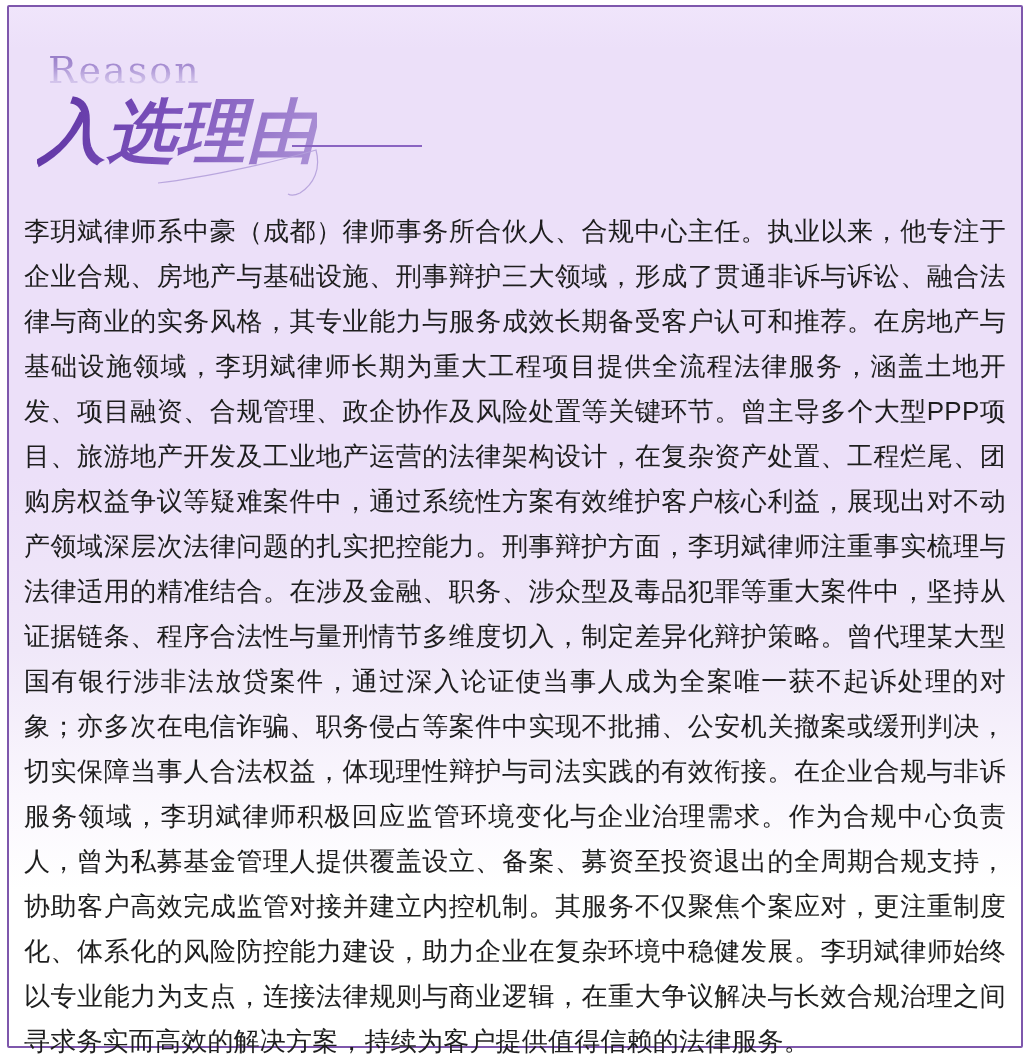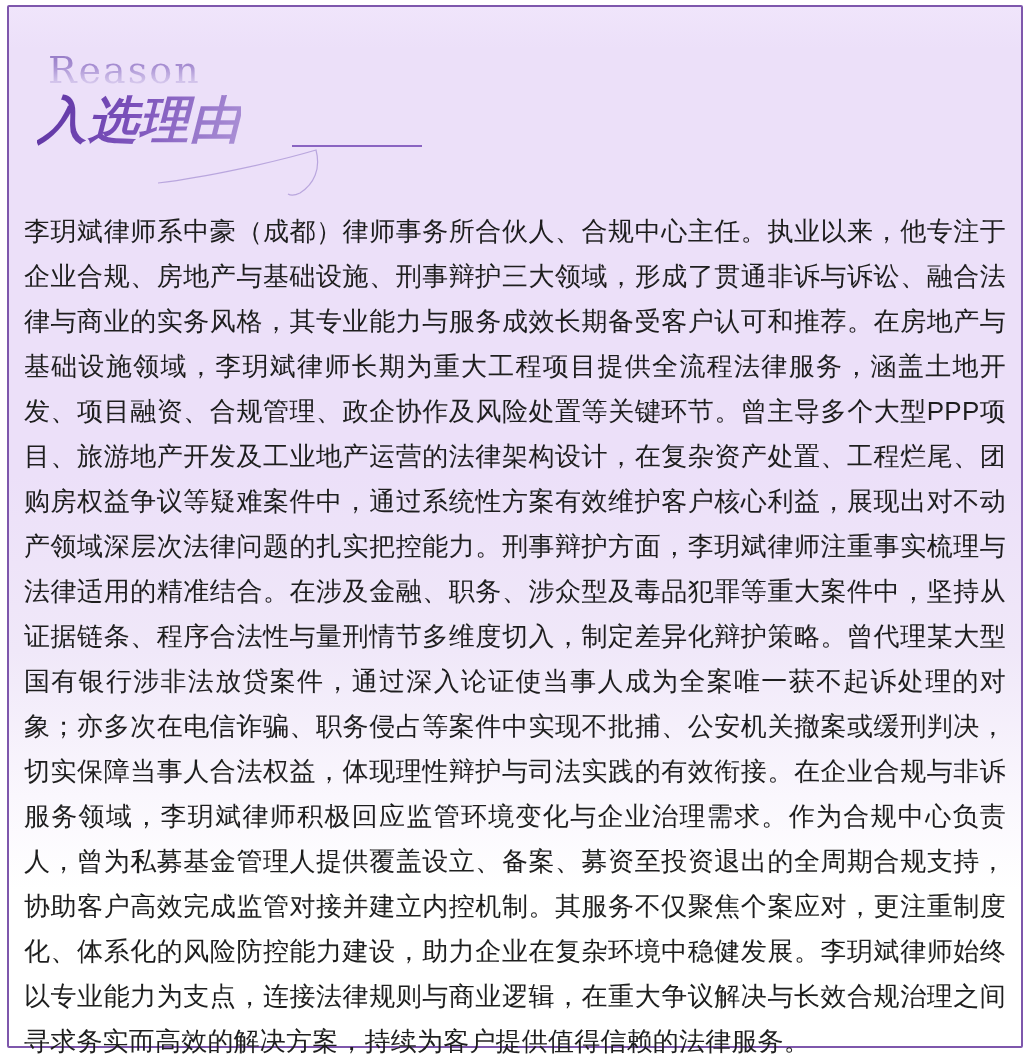--- a/index.html
+++ b/index.html
@@ -35,21 +35,21 @@
     line-height: 1;
     background: linear-gradient(180deg, #9176C3 0%, #A78FD2 40%, #CDBDE8 75%, #E2D7F3 100%);
     -webkit-background-clip: text;
     background-clip: text;
     color: transparent;
   }
   .title {
     position: absolute;
     left: 28px; top: 84px;
     font-family: "DejaVu Serif", "Liberation Serif", serif;
-    font-size: 50px;
+    font-size: 69px;
     font-weight: bold;
     font-style: italic;
     letter-spacing: 1px;
     line-height: 1.15;
     background: linear-gradient(110deg, #5D33A2 0%, #7A50BA 45%, #A88DD4 95%);
     -webkit-background-clip: text;
     background-clip: text;
     color: transparent;
   }
   .flourish {

